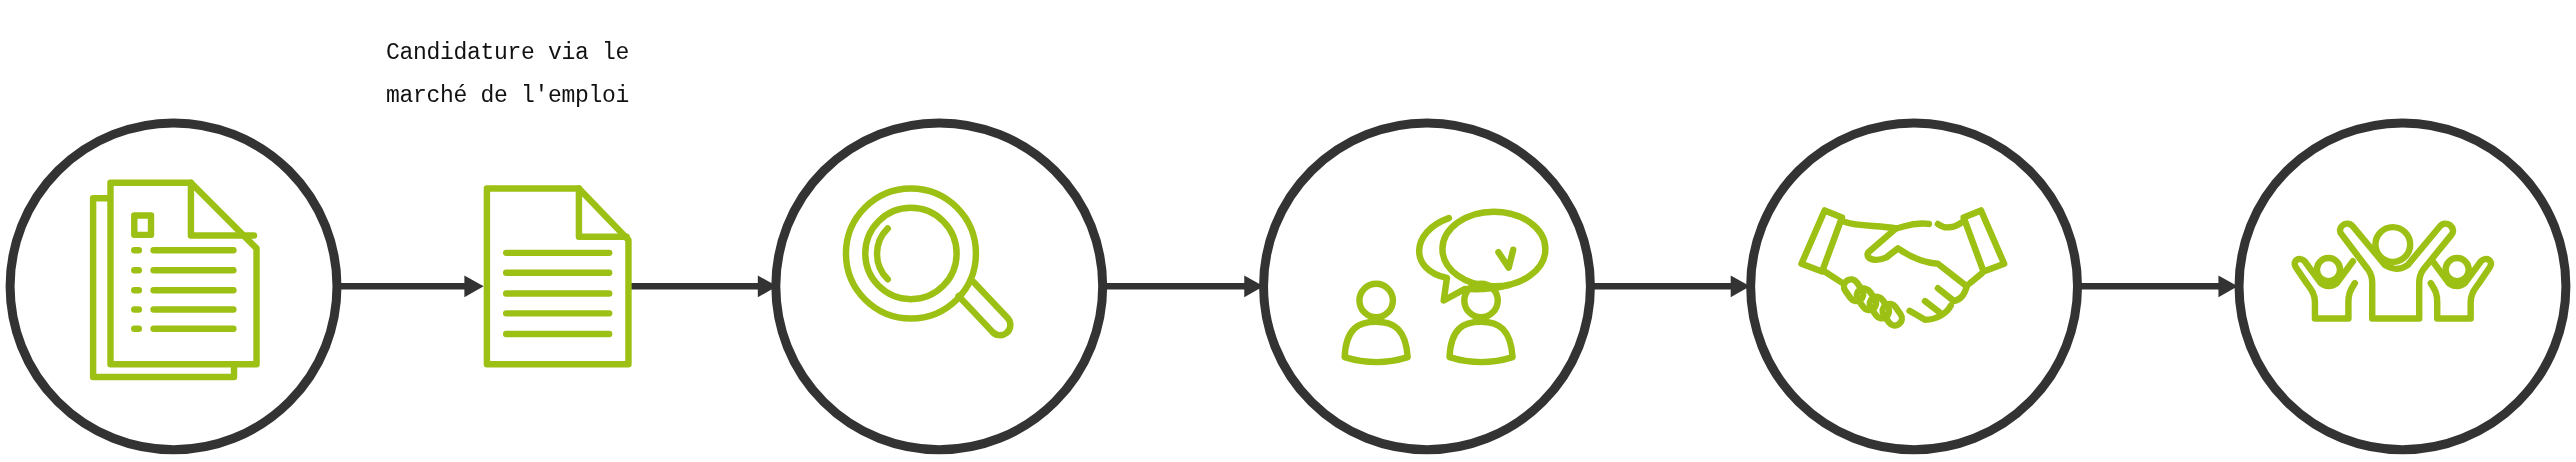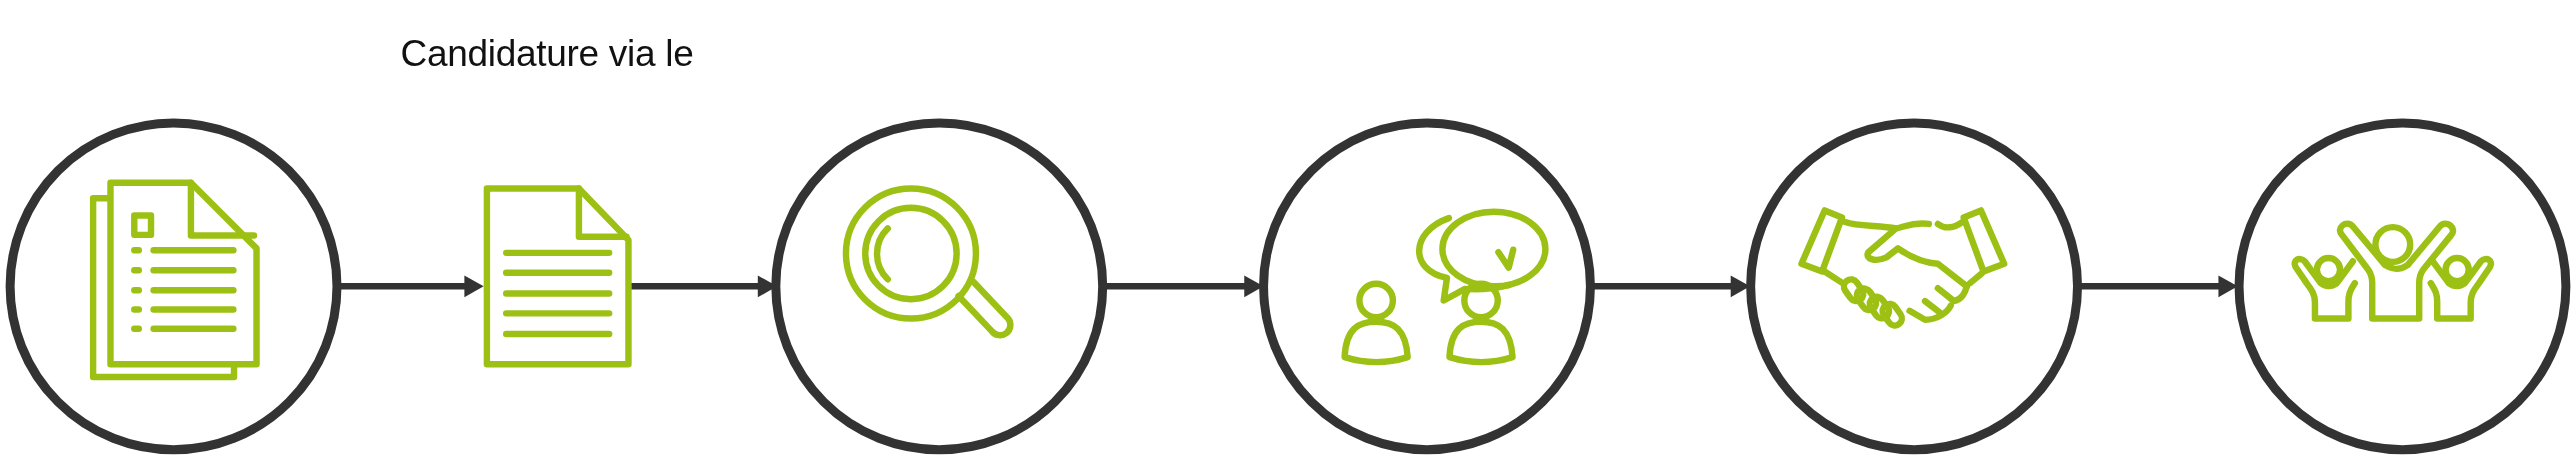--- a/index.html
+++ b/index.html
@@ -19,23 +19,23 @@
       left: 0;
       top: 0;
       width: 2576px;
       height: 462px;
     }
     .step-label {
       position: absolute;
       left: 386px;
       top: 32px;
       width: 322px;
-      text-align: center;
-      font-family: Liberation Sans, sans-serif;
-      font-size: 37px;
+      text-align: left;
+      font-family: Liberation Mono, monospace;
+      font-size: 23px;
       line-height: 43px;
       color: #111111;
       letter-spacing: -0.3px;
     }
     .step-label span { display: block; }
     .ring { fill: #ffffff; stroke: #333333; stroke-width: 14; }
     .arrow-line { stroke: #333333; stroke-width: 10; }
     .arrow-head { fill: #333333; }
     .ico { fill: none; stroke: #9dc014; stroke-width: 10; stroke-linecap: round; stroke-linejoin: round; }
     .ico-fill-white { fill: #ffffff; }
@@ -150,14 +150,15 @@
       <circle class="ico" cx="3617" cy="419" r="18"></circle>
       <path class="ico" d="M3566,415 C3560,405 3572,398 3580,406 L3605,440 C3612,446 3622,446 3630,440 L3655,406 M3658,440 C3650,452 3648,458 3648,470 L3648,495 L3596,495 L3596,470 C3596,458 3592,452 3583,440 L3566,415"></path>
       <circle class="ico" cx="3817" cy="419" r="18"></circle>
       <path class="ico" d="M3868,415 C3874,405 3862,398 3854,406 L3829,440 C3822,446 3812,446 3804,440 L3779,406 M3776,440 C3784,452 3786,458 3786,470 L3786,495 L3838,495 L3838,470 C3838,458 3842,452 3851,440 L3868,415"></path>
     </g>
   </g>
 </svg>
 
 <div class="step-label">
   <span>Candidature via le</span>
+  <span>marché de l'emploi</span>
 </div>
 
 
 </body></html>

